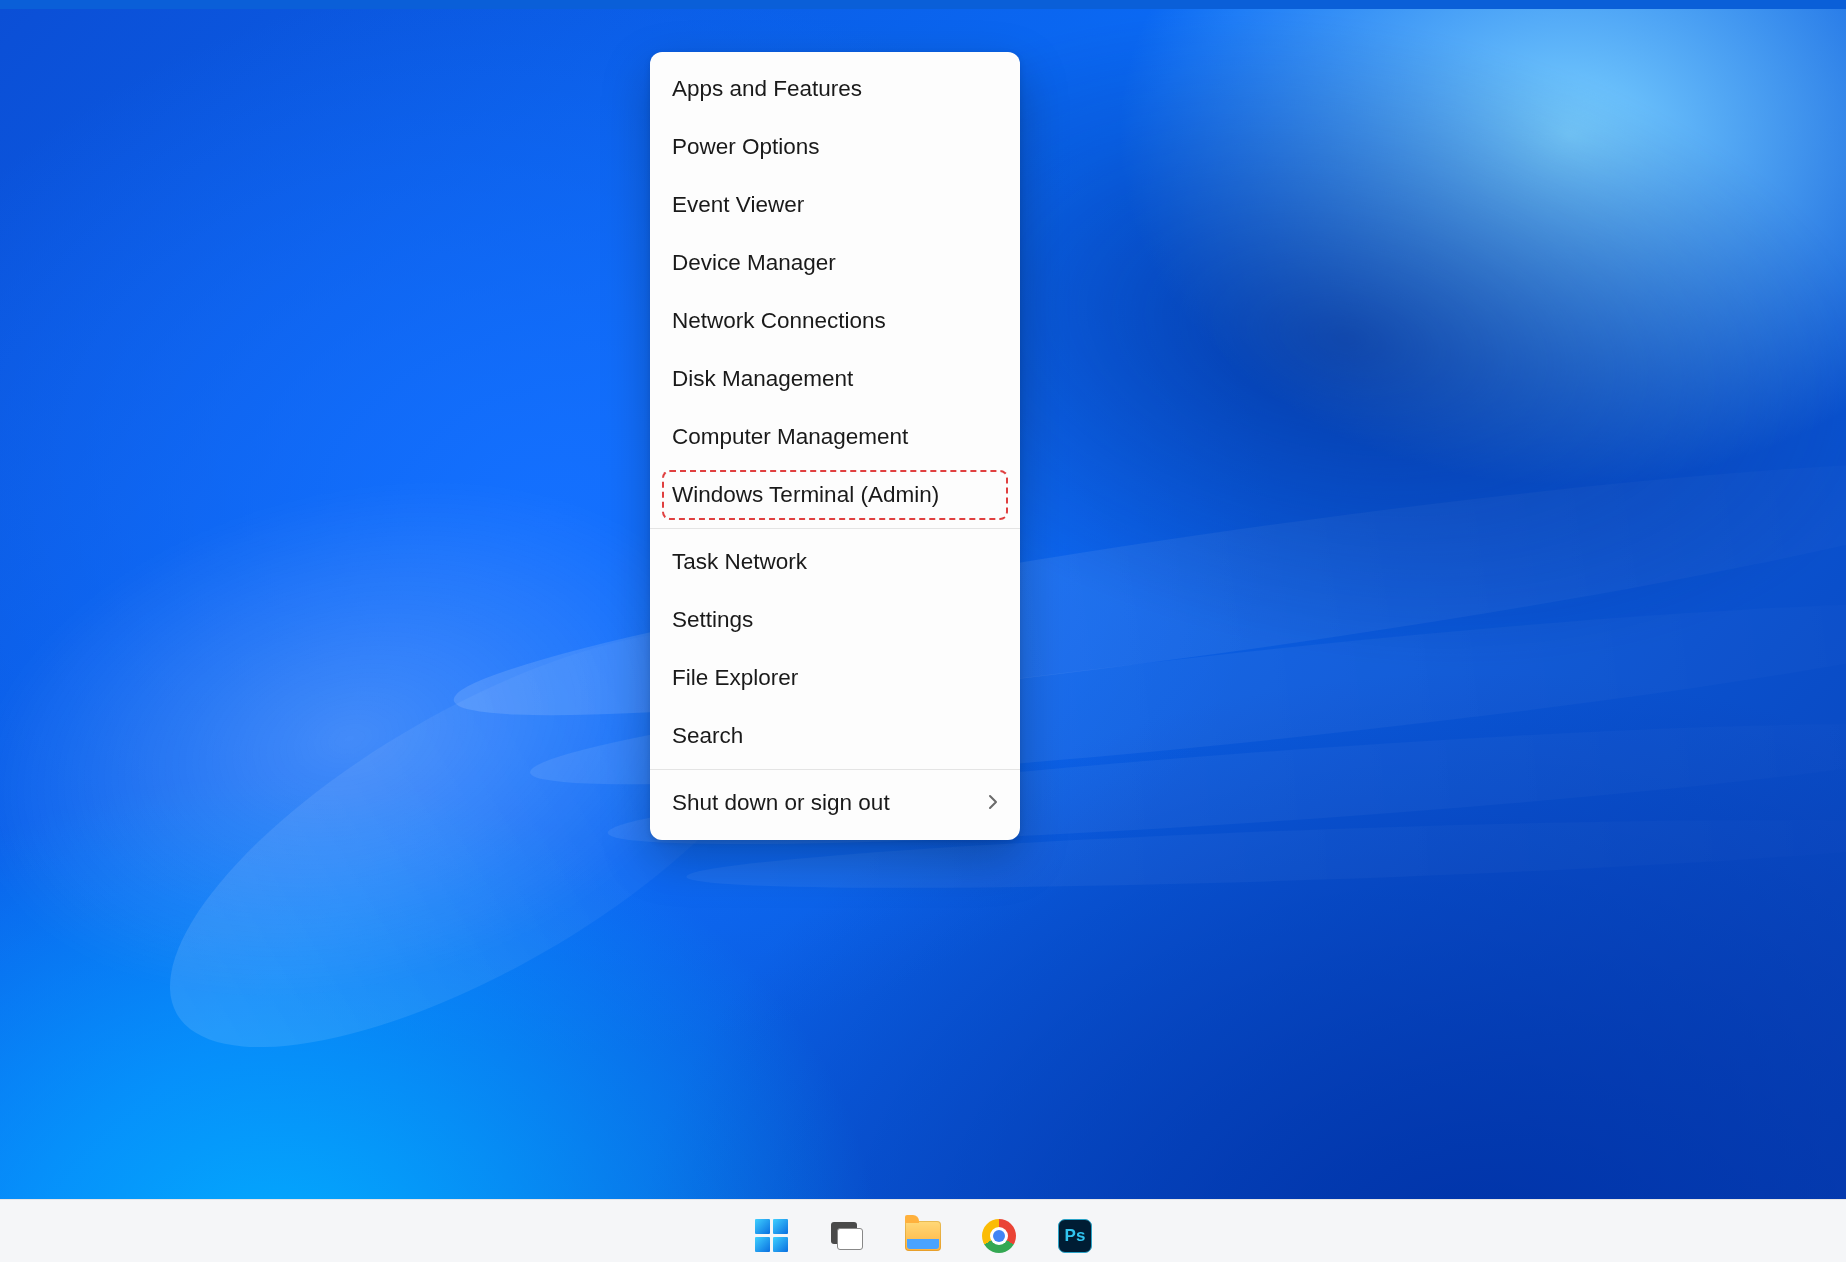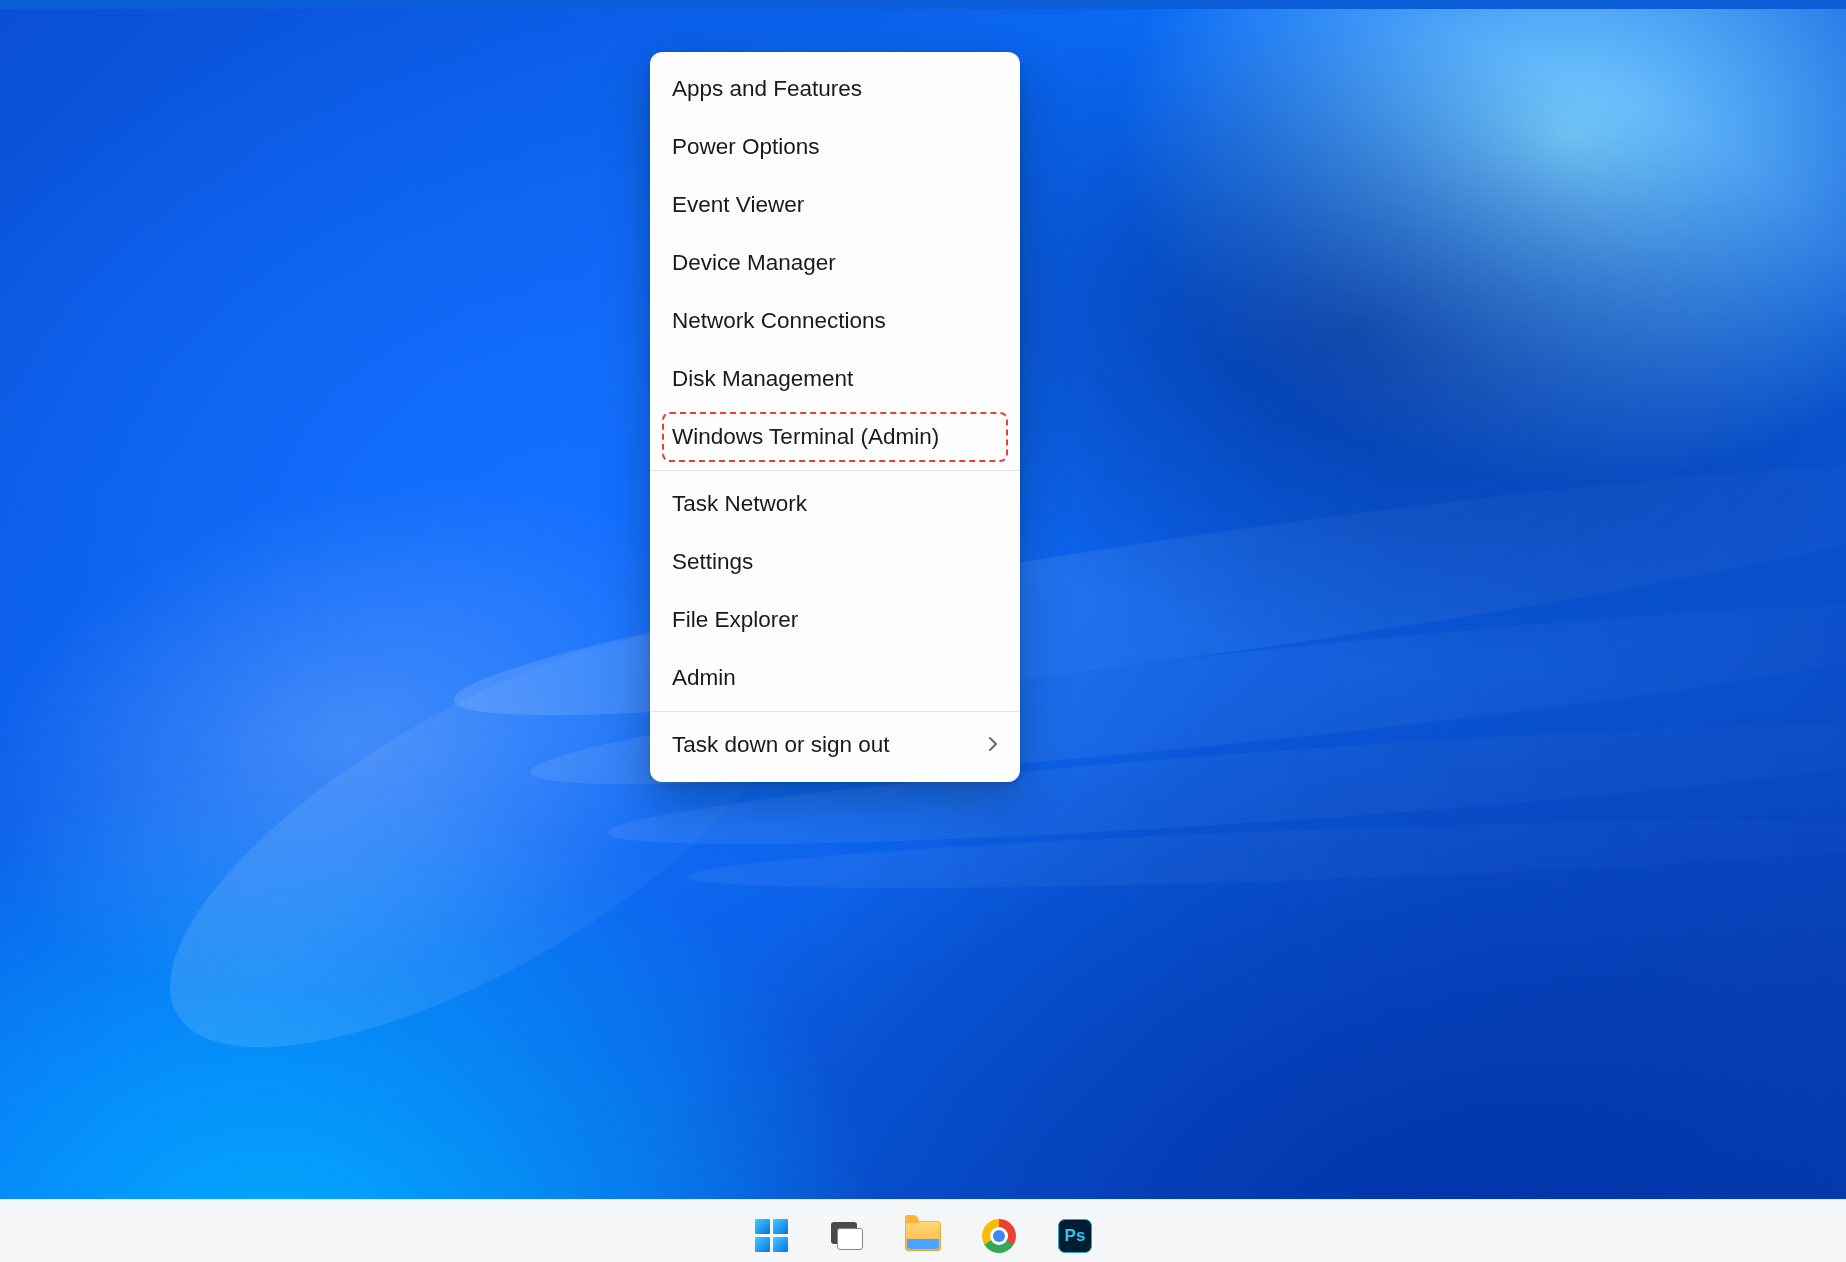--- a/index.html
+++ b/index.html
@@ -239,39 +239,42 @@
       <div class="menu-item">
         <span>Device Manager</span>
       </div>
       <div class="menu-item">
         <span>Network Connections</span>
       </div>
       <div class="menu-item">
         <span>Disk Management</span>
       </div>
       <div class="menu-item">
+        <span>Computer Management</span>
+      </div>
+      <div class="menu-item">
         <span>Windows Terminal (Admin)</span>
         <span class="highlight-box"></span>
       </div>
       <div class="menu-sep"></div>
       <div class="menu-item">
         <span>Task Network</span>
       </div>
       <div class="menu-item">
         <span>Settings</span>
       </div>
       <div class="menu-item">
         <span>File Explorer</span>
       </div>
       <div class="menu-item">
-        <span>Admin</span>
+        <span>Search</span>
       </div>
       <div class="menu-sep"></div>
       <div class="menu-item">
-        <span>Task down or sign out</span>
+        <span>Shut down or sign out</span>
         <span class="chevron"><svg class="chev" viewBox="0 0 10 16">
             <path d="M2 2 L8 8 L2 14" fill="none" stroke="currentColor" stroke-width="2" stroke-linecap="round" stroke-linejoin="round"></path>
           </svg></span>
       </div>
     </div>
 
   <div class="taskbar" id="taskbar">
       <div class="tb-btn">
         <div class="icon-start">
           <span></span>

